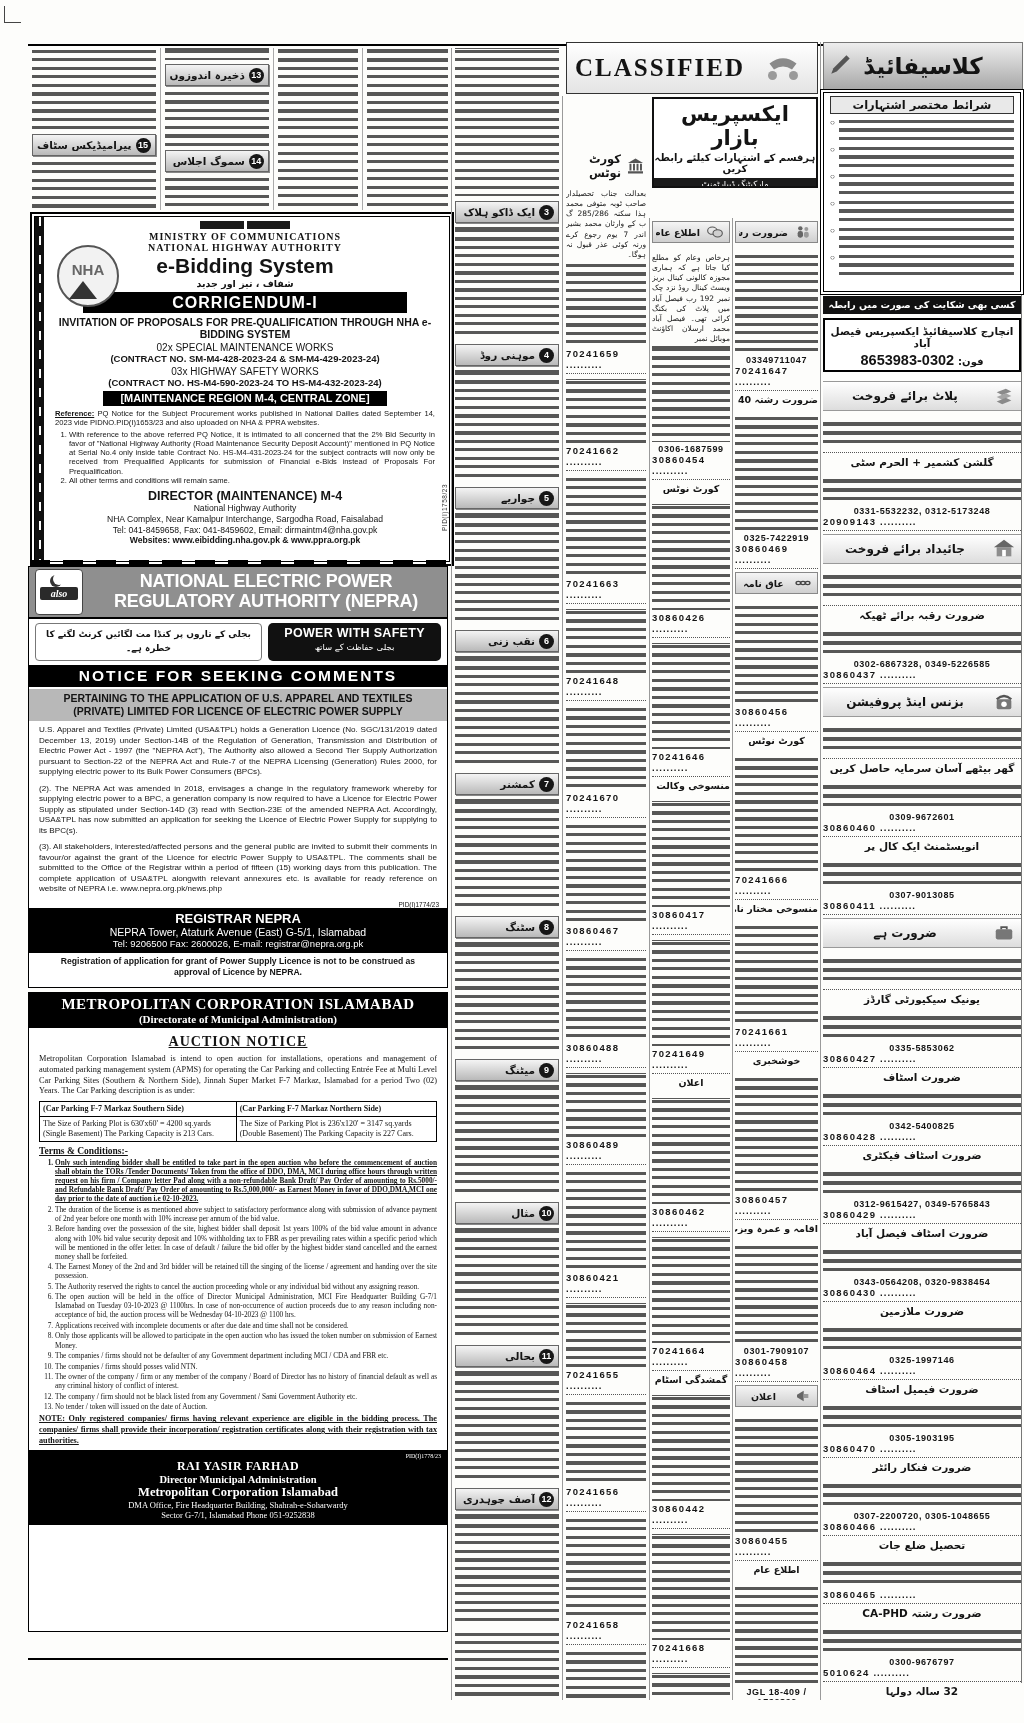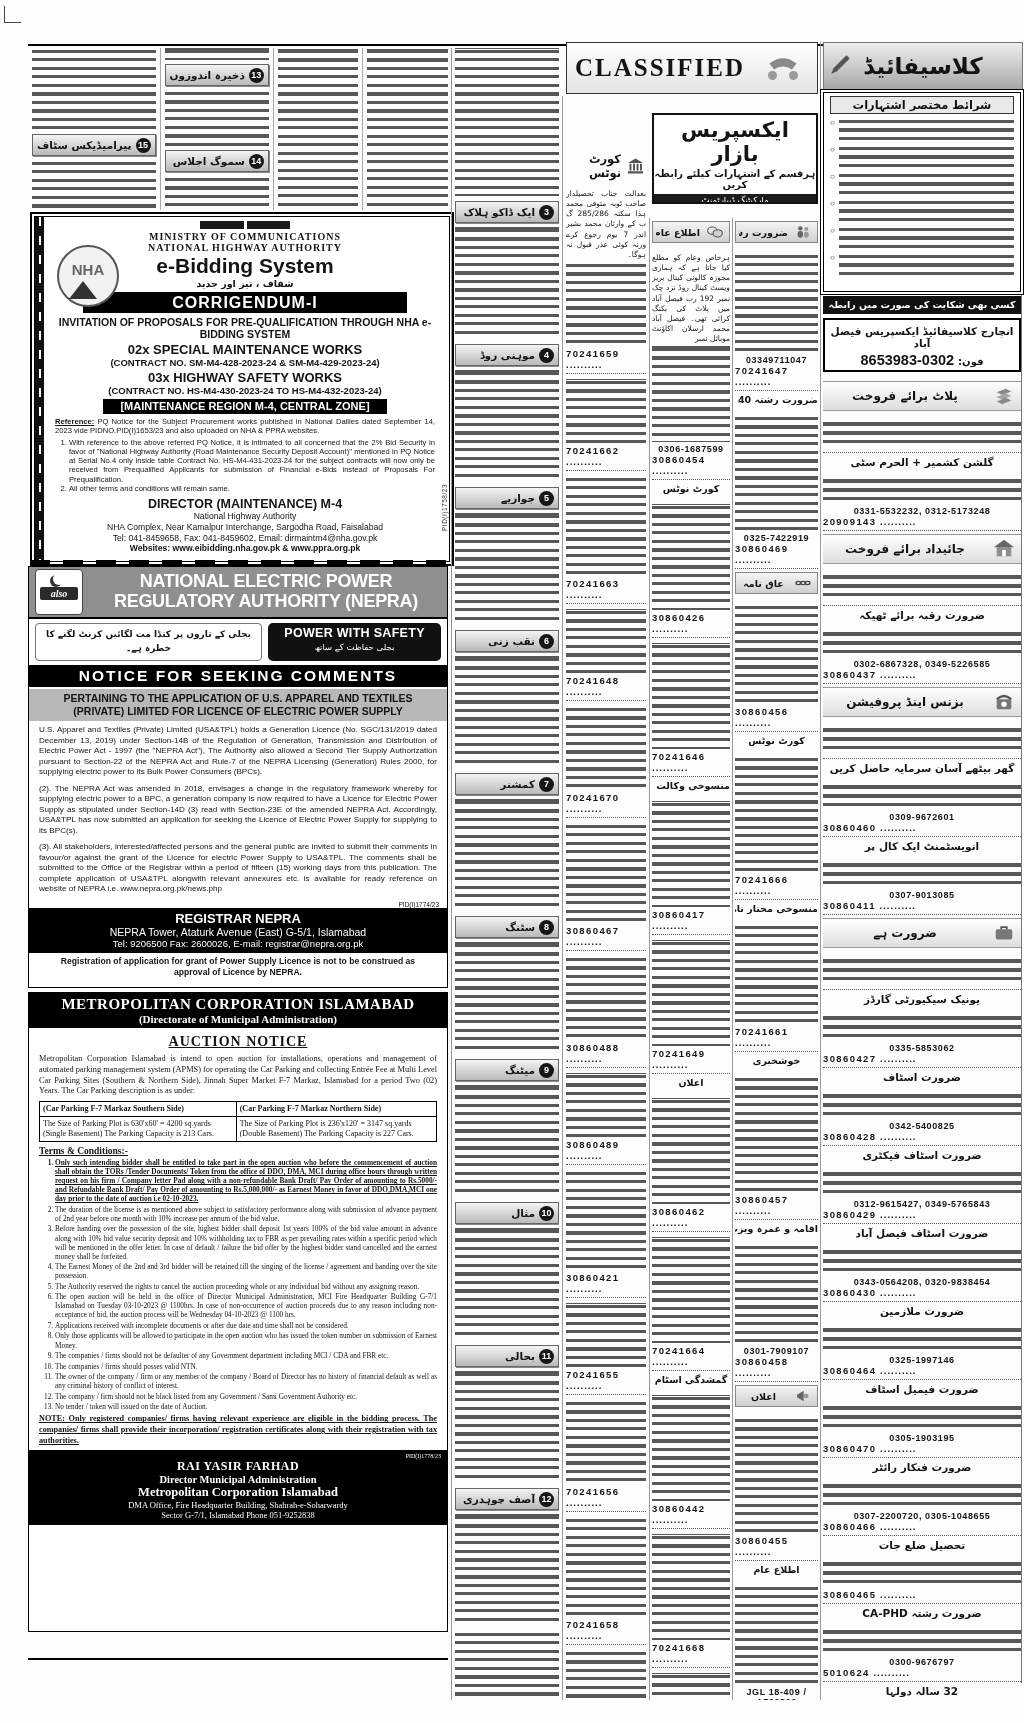--- a/index.html
+++ b/index.html
@@ -39,21 +39,21 @@
   .nha-logo{position:absolute;left:22px;top:28px;width:58px;height:58px;border:2px solid #555;border-radius:50%;
             color:#666;font:bold 15px/46px "Liberation Sans",sans-serif;text-align:center;background:#f2f2f2;}
   .nha-logo:after{content:"";position:absolute;left:10px;bottom:6px;border-left:14px solid transparent;
                   border-right:14px solid transparent;border-bottom:18px solid #333;}
   .nha .min{font:bold 10px "Liberation Serif",serif;letter-spacing:1px;}
   .nha .ebid{font:bold 21px "Liberation Sans",sans-serif;margin-top:1px;}
   .nha .tag{font-size:9.5px;font-weight:bold;}
   .corr{background:#000;color:#fff;font:bold 16px/21px "Liberation Sans",sans-serif;letter-spacing:1px;
         margin:3px 28px;}
   .nha .t1{font-weight:bold;font-size:10.5px;line-height:1.15;margin-top:2px;}
-  .nha .wk{font-weight:bold;font-size:13px;margin-top:2px;}
+  .nha .wk{font-weight:normal;font-size:10px;margin-top:2px;}
   .nha .ct{font-weight:bold;font-size:9.5px;}
   .zone{background:#000;color:#fff;font:bold 11px/15px "Liberation Sans",sans-serif;margin:3px 48px;}
   .nha .body{font-size:7.6px;text-align:justify;line-height:1.22;margin-top:3px;}
   .nha .body b u{font-weight:bold;}
   .nha ol{margin:2px 0 0 14px;padding:0;font-size:7.6px;text-align:justify;line-height:1.22;}
   .nha .dir{font:bold 12.5px "Liberation Sans",sans-serif;margin-top:4px;}
   .nha .sm{font-size:8.6px;line-height:1.25;}
   .pid-v{position:absolute;right:1px;bottom:30px;writing-mode:vertical-rl;transform:rotate(180deg);
          font-size:6.5px;color:#333;letter-spacing:.5px;}
   .dash-row{left:30px;top:560px;width:416px;height:5px;
@@ -117,21 +117,21 @@
   .c4 .gk-tail{height:150px;}
   
   .banner{left:566px;top:42px;width:252px;height:52px;border:1.5px solid #333;background:linear-gradient(180deg,#fff,#e4e4e4);
           display:flex;align-items:center;justify-content:space-between;padding:0 8px;box-sizing:border-box;}
   .banner .bt{font:bold 25px "Liberation Serif",serif;letter-spacing:2px;}
   .banner svg{width:52px;height:36px;}
   .mast8{left:823px;top:42px;width:198px;height:46px;background:linear-gradient(180deg,#eee,#a8a8a8);
          border:1px solid #777;display:flex;align-items:center;justify-content:center;gap:6px;}
   .mast8 .mt{font-size:23px;font-weight:bold;}
   .mast8 svg{width:26px;height:26px;position:absolute;left:4px;top:8px;}
-  .bazar{left:652px;top:113px;width:166px;height:91px;border:2px solid #111;box-sizing:border-box;
+  .bazar{left:652px;top:97px;width:166px;height:91px;border:2px solid #111;box-sizing:border-box;
          background:#fff;text-align:center;overflow:hidden;}
   .bazar .bz1{font-size:21px;font-weight:bold;line-height:1.15;margin-top:3px;}
   .bazar .bz2{font-size:10px;font-weight:bold;margin-top:2px;}
   .bazar .bz3{background:#1b1b1b;color:#fff;font-size:8.5px;margin-top:4px;padding:1px 0;}
   .bazar .bz4{border-top:1.5px solid #000;margin-top:3px;font:bold 13.5px/20px "Liberation Sans",sans-serif;
               letter-spacing:.5px;direction:ltr;}
   
   .ads-col{overflow:hidden;}
   .col-title{display:flex;align-items:center;gap:4px;margin-bottom:4px;}
   .col-title svg{width:26px;height:18px;}
@@ -287,21 +287,21 @@
         </div>
       <div class="min">MINISTRY OF COMMUNICATIONS</div>
       <div class="min">NATIONAL HIGHWAY AUTHORITY</div>
       <div class="ebid">e-Bidding System</div>
       <div class="tag urdu">شفاف ، تیز اور جدید</div>
       <div class="corr">CORRIGENDUM-I</div>
       <div class="t1">INVITATION OF PROPOSALS FOR PRE-QUALIFICATION THROUGH NHA e-BIDDING SYSTEM</div>
       <div class="wk">02x SPECIAL MAINTENANCE WORKS</div>
       <div class="ct">(CONTRACT NO. SM-M4-428-2023-24 &amp; SM-M4-429-2023-24)</div>
       <div class="wk">03x HIGHWAY SAFETY WORKS</div>
-      <div class="ct">(CONTRACT NO. HS-M4-430-2023-24 TO HS-M4-432-2023-24)</div>
+      <div class="ct">(CONTRACT NO. HS-M4-590-2023-24 TO HS-M4-432-2023-24)</div>
       <div class="zone">[MAINTENANCE REGION M-4, CENTRAL ZONE]</div>
       <div class="body"><b><u>Reference:</u></b> <span>PQ Notice for the Subject Procurement works published in National Dailies dated September 14, 2023 vide PIDNO.PID(I)1653/23 and also uploaded on NHA &amp; PPRA websites.</span></div>
       <ol>
         <li>With reference to the above referred PQ Notice, it is intimated to all concerned that the 2% Bid Security in favor of "National Highway Authority (Road Maintenance Security Deposit Account)" mentioned in PQ Notice at Serial No.4 only inside table Contract No. HS-M4-431-2023-24 for the subject contracts will now only be received from Prequalified Applicants for submission of Financial e-Bids instead of Proposals For Prequalification.</li>
         <li>All other terms and conditions will remain same.</li>
       </ol>
       <div class="dir">DIRECTOR (MAINTENANCE) M-4</div>
       <div class="sm">National Highway Authority</div>
       <div class="sm">NHA Complex, Near Kamalpur Interchange, Sargodha Road, Faisalabad</div>
       <div class="sm">Tel: 041-8459658, Fax: 041-8459602, Email: dirmaintm4@nha.gov.pk</div>

